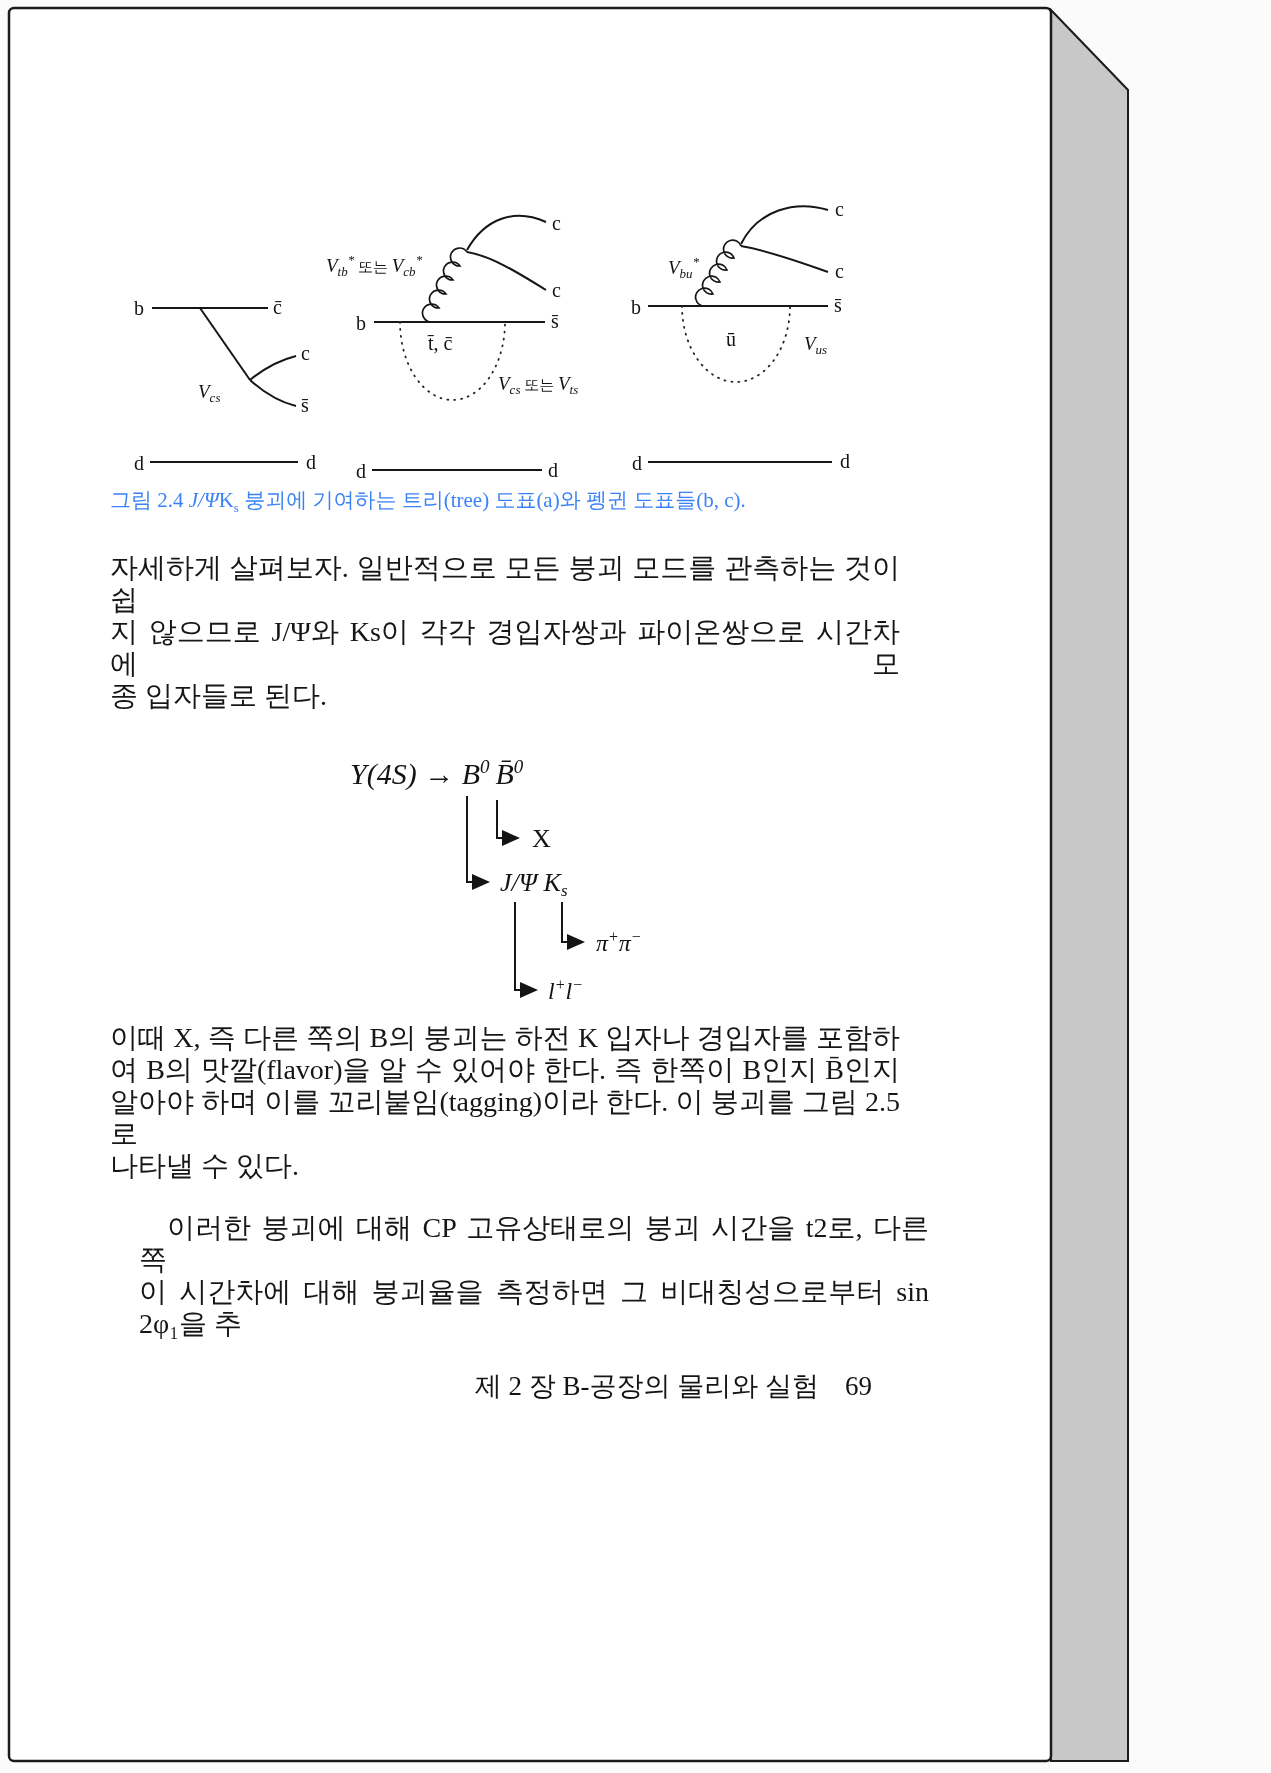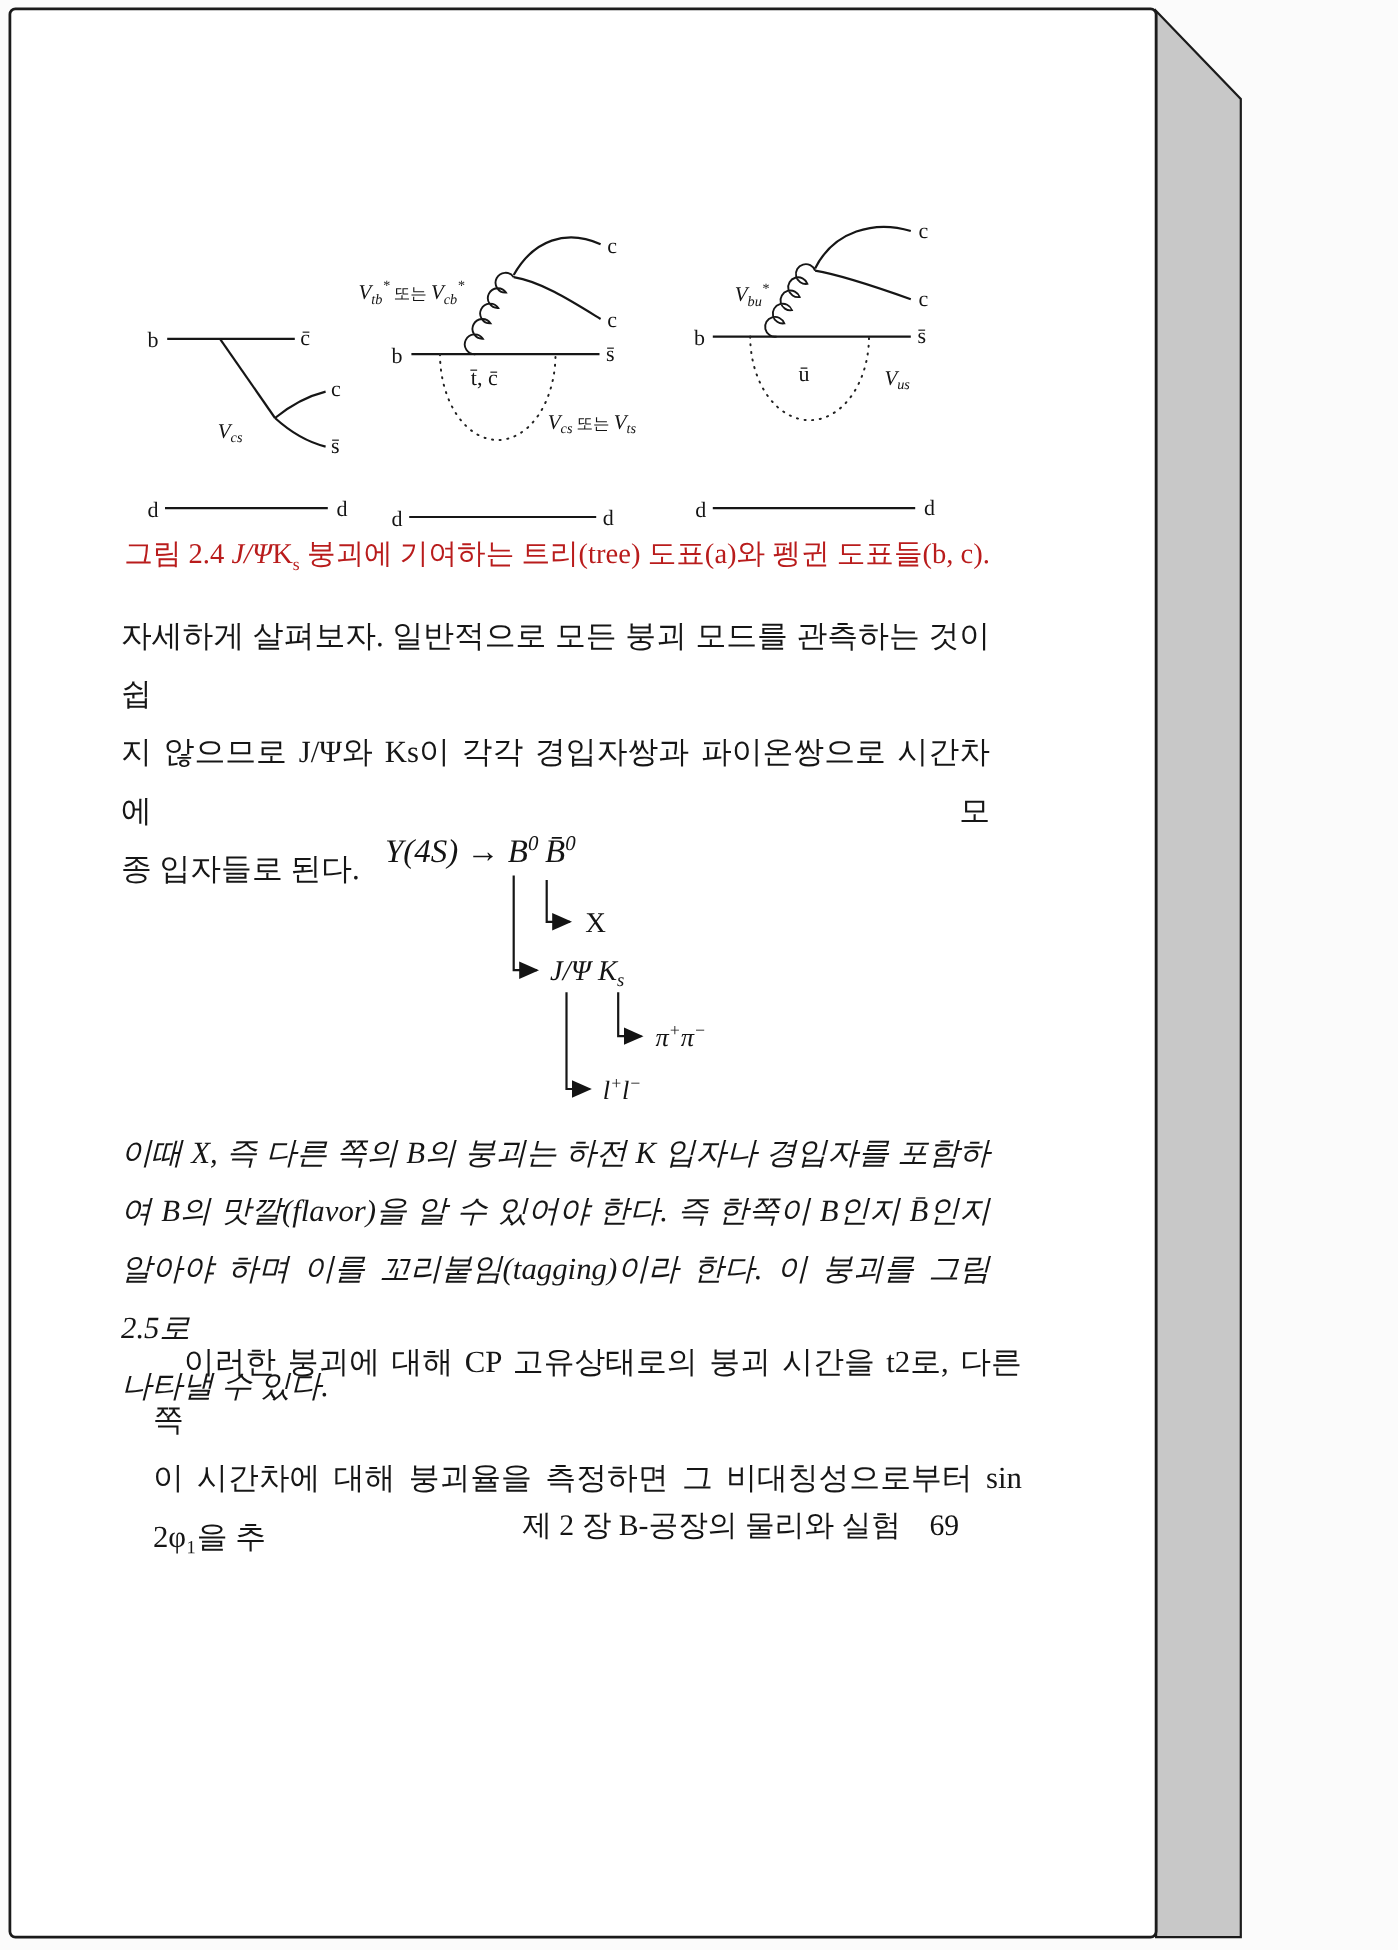--- a/index.html
+++ b/index.html
@@ -1,25 +1,25 @@
 <!DOCTYPE html>
 <html><head>
 <meta charset="utf-8">
 <style>
   html,body{margin:0;padding:0;background:#fbfbfb;}
   .stage{position:relative;width:1271px;height:1773px;overflow:hidden;
          font-family:"Liberation Serif","DejaVu Serif",serif;color:#161616;}
   .frame-svg{position:absolute;left:0;top:0;}
   .content{position:absolute;left:0;top:0;width:1052px;height:1763px;}
   .abs{position:absolute;}
-  .txtline{font-size:28px;line-height:53px;text-align:justify;text-align-last:justify;
+  .txtline{font-size:28px;line-height:32px;text-align:justify;text-align-last:justify;
            white-space:normal;color:#161616;}
   .txtline.last{text-align:justify;text-align-last:left;}
   .indent1{text-indent:28px;}
-  .caption{font-size:26px;text-align:right;color:#b91c1c;}
+  .caption{font-size:21px;text-align:left;color:#3b82f6;}
   .caption .it{font-style:italic;}
   .caption .sub{font-size:0.62em;vertical-align:sub;}
   .footer{font-size:27px;font-weight:400;text-align:right;color:#141414;}
   .footer .pgnum{margin-left:26px;}
   svg text{fill:#141414;}
   .flbl{font-size:20px;font-family:"Liberation Serif","DejaVu Serif",serif;}
   .fv{font-style:italic;font-size:19px;}
   .fvs{font-style:italic;font-size:13px;}
   .fkor{font-size:15px;font-style:normal;}
   .dkline{stroke:#161616;stroke-width:2;fill:none;}
@@ -121,21 +121,21 @@
       <path class="dkline" d="M 137,46 L 137,132 L 158,132" marker-end="url(#arr2)"></path>
       <text x="170" y="141" font-size="26" font-style="italic"><tspan>J/Ψ K</tspan><tspan dy="5" font-size="17">s</tspan></text>
 
       <path class="dkline" d="M 232,152 L 232,192 L 253,192" marker-end="url(#arr2)"></path>
       <text x="266" y="201" font-size="24" font-style="italic"><tspan>π</tspan><tspan dy="-9" font-size="16">+</tspan><tspan dy="9" font-size="24">π</tspan><tspan dy="-9" font-size="16">−</tspan></text>
 
       <path class="dkline" d="M 185,152 L 185,240 L 206,240" marker-end="url(#arr2)"></path>
       <text x="218" y="249" font-size="24" font-style="italic"><tspan>l</tspan><tspan dy="-9" font-size="16">+</tspan><tspan dy="9" font-size="24">l</tspan><tspan dy="-9" font-size="16">−</tspan></text>
     </svg>
 
-    <div class="abs" style="left:110px;top:1022px;width:790px;font-style:italic;">
+    <div class="abs" style="left:110px;top:1022px;width:790px;">
       <div class="txtline">이때 X, 즉 다른 쪽의 B의 붕괴는 하전 K 입자나 경입자를 포함하</div>
       <div class="txtline">여 B의 맛깔(flavor)을 알 수 있어야 한다. 즉 한쪽이 B인지 B̄인지</div>
       <div class="txtline">알아야 하며 이를 꼬리붙임(tagging)이라 한다. 이 붕괴를 그림 2.5로</div>
       <div class="txtline last">나타낼 수 있다.</div>
     </div>
 
     <div class="abs" style="left:110px;top:1212px;width:790px;margin-left:29px;">
       <div class="txtline indent1">이러한 붕괴에 대해 CP 고유상태로의 붕괴 시간을 t2로, 다른 쪽</div>
       <div class="txtline last">이 시간차에 대해 붕괴율을 측정하면 그 비대칭성으로부터 sin 2φ₁을 추</div>
     </div>

